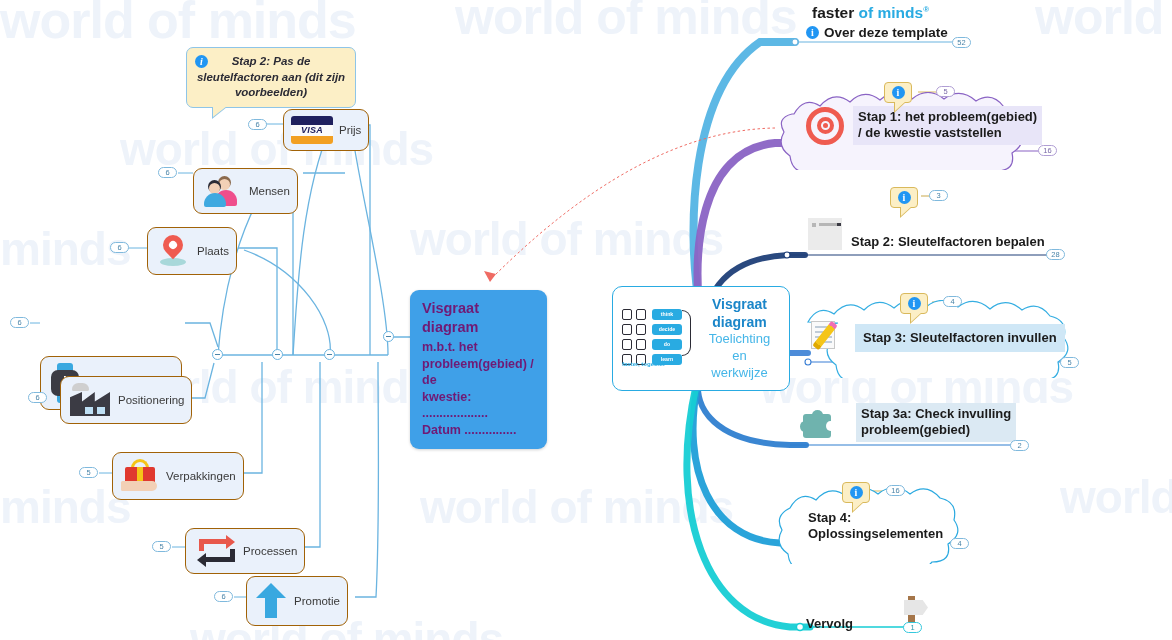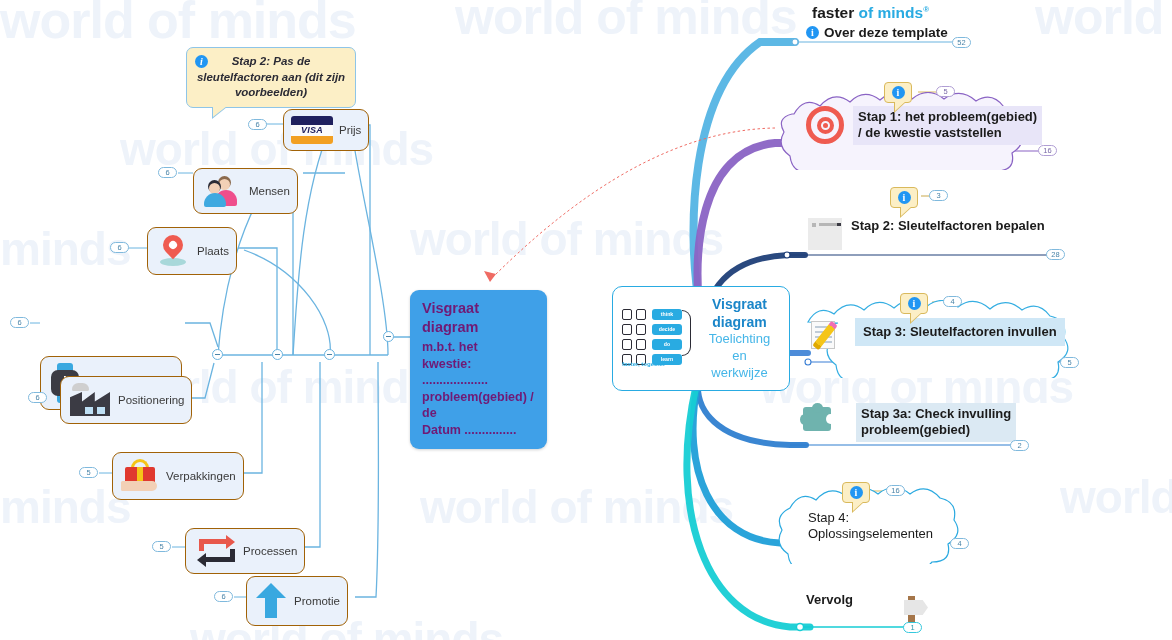--- a/index.html
+++ b/index.html
@@ -155,21 +155,21 @@
     content:''; position:absolute; left: 9px; bottom: -11px; width:0; height:0;
     border-right: 12px solid transparent; border-top: 11px solid #d9b95c;
   }
   .i-circ {
     width: 13px; height: 13px; border-radius: 50%; background: #2196f3; color:#fff;
     font-size: 10px; font-weight: 700; line-height: 13px; text-align:center;
     font-family: "Liberation Serif", serif; position: relative; z-index: 2;
   }
 
   
-  .topic { position: absolute; z-index: 5; display:flex; align-items:flex-start; gap: 9px; }
+  .topic { position: absolute; z-index: 5; display:flex; align-items:flex-end; gap: 9px; }
   .topic .tx { font-size: 13px; font-weight: 700; color: #1b1b1b; line-height: 1.25; white-space: pre-line; }
 
   .cloudwrap { position: absolute; z-index: 4; }
   .cloudwrap svg { display:block; }
 
   .hl { padding: 3px 5px; }
   .hl-purple { background: #e8e5f8; }
   .hl-blue   { background: #cfe7f6; }
   .hl-teal   { background: #dbe9f3; }
 
@@ -432,22 +432,22 @@
   <div class="badge" style="left:214px; top:591px;">6</div>
 
   <div class="minus" style="left:212px; top:349px;"></div>
   <div class="minus" style="left:272px; top:349px;"></div>
   <div class="minus" style="left:324px; top:349px;"></div>
   <div class="minus" style="left:383px; top:331px;"></div>
 
   <div id="central" style="left:410px; top:290px; width:137px;">
     <div class="ttl">Visgraat diagram</div>
     <div class="sub">m.b.t. het</div>
+    <div class="sub">probleem(gebied) / de</div>
     <div class="sub">kwestie: ...................</div>
-    <div class="sub">probleem(gebied) / de</div>
     <div class="sub">Datum ...............</div>
   </div>
 
   <div id="wom-logo" style="left:812px; top:4px;">
     <span class="k">faster </span><span class="b">of minds</span><span class="tm">®</span>
   </div>
   <div class="hdr-line" style="left:806px; top:25px;">
     <span class="i-circ">i</span>
     <span>Over deze template</span>
   </div>
@@ -558,21 +558,21 @@
   <div class="badge" style="left:1010px; top:440px;">2</div>
 
   <div class="cloudwrap" style="left:768px; top:484px;">
     <svg width="216" height="80" viewBox="0 0 216 80">
       <path d="M22,24 q10,-18 26,-8 q14,-16 30,-4 q16,-14 32,-2 q16,-13 32,0 q16,-12 30,4 q18,4 14,22
                q10,14 -6,24 q4,18 -16,18 q-12,14 -30,6 q-16,12 -32,2 q-16,12 -32,0 q-16,11 -30,-2 q-18,4 -20,-14
                q-14,-10 -6,-24 q-8,-14 8,-22 z" fill="#ffffff" stroke="#2aa9e0" stroke-width="1.2"></path>
     </svg>
   </div>
   <div class="topic" style="left:808px; top:510px;">
-    <span class="tx" style="font-weight:400;">Stap 4:
+    <span class="tx" style="font-weight:700;">Stap 4:
 Oplossingselementen</span>
   </div>
   <div class="infobub" style="left:842px; top:482px;">
     <span class="i-circ">i</span>
   </div>
   <div class="badge" style="left:886px; top:485px;">16</div>
   <div class="badge" style="left:950px; top:538px;">4</div>
 
   <div class="topic" style="left:806px; top:592px;gap:44px;">
     <span class="tx">Vervolg</span>

